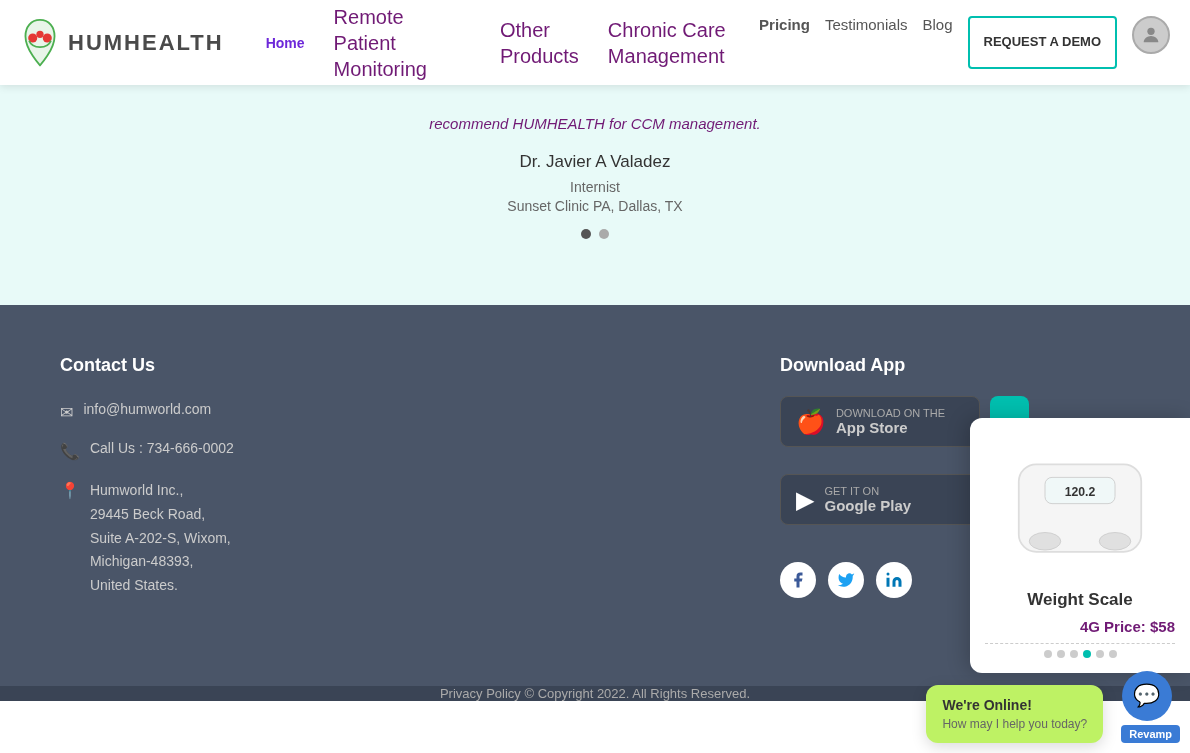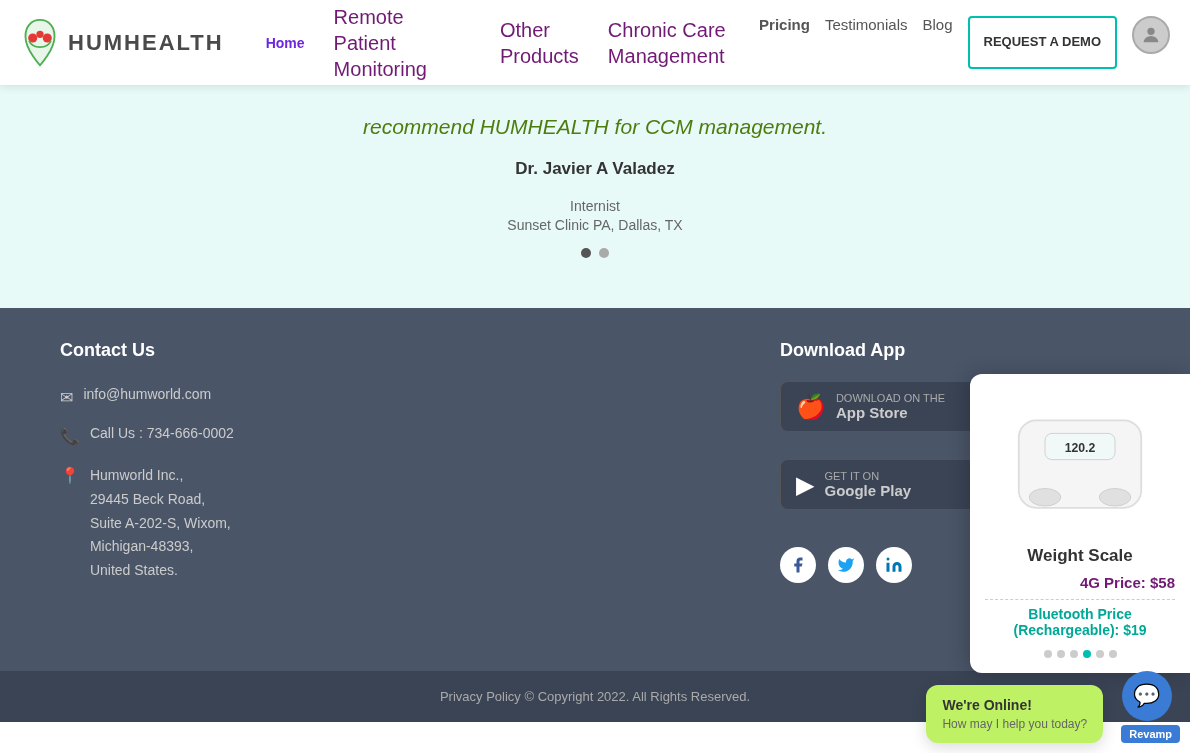--- a/index.html
+++ b/index.html
@@ -93,31 +93,31 @@
     }
 
     
     .testimonial-section {
       background: #e8faf8;
       padding: 30px 20px 50px;
       text-align: center;
       min-height: 220px;
     }
     .testimonial-text {
-      font-size: 21px;
-      color: #4d7c0f;
+      font-size: 15px;
+      color: #701a75;
       max-width: 700px;
       margin: 0 auto 20px;
       font-style: italic;
     }
     .testimonial-name {
       font-size: 17px;
-      font-weight: bold;
+      font-weight: normal;
       color: #333;
-      margin-bottom: 19px;
+      margin-bottom: 7px;
     }
     .testimonial-title {
       font-size: 14px;
       color: #666;
       margin-bottom: 3px;
     }
     .testimonial-location {
       font-size: 14px;
       color: #666;
       margin-bottom: 15px;
@@ -135,21 +135,21 @@
       background: #aaa;
       cursor: pointer;
     }
     .dot.active {
       background: #555;
     }
 
     
     .footer {
       background: #4a5568;
-      padding: 32px 60px 30px;
+      padding: 50px 60px 30px;
       color: #ccc;
     }
     .footer-main {
       display: flex;
       justify-content: space-between;
       margin-bottom: 40px;
     }
     .footer-left { flex: 1; }
     .footer-contact-title {
       font-size: 18px;
@@ -333,21 +333,20 @@
       font-weight: bold;
       padding: 3px 8px;
       border-radius: 4px;
       margin-left: 8px;
     }
 
     
     .footer-bottom {
       background: #3a4455;
       text-align: center;
-      padding: 18px;
       font-size: 13px;
       color: #aaa;
     }
   </style>
 </head>
 <body>
 
 <nav class="navbar">
   <div class="nav-logo">
     <svg class="nav-logo-icon" viewBox="0 0 40 55" xmlns="http://www.w3.org/2000/svg">
@@ -473,21 +472,20 @@
 
       <rect x="40" y="45" width="80" height="30" rx="8" fill="#f0f8f8" stroke="#ccc" stroke-width="1"></rect>
       <text x="80" y="66" text-anchor="middle" font-size="14" font-weight="bold" fill="#333">120.2</text>
 
       <ellipse cx="40" cy="118" rx="18" ry="10" fill="#e0e0e0" stroke="#ccc" stroke-width="1"></ellipse>
       <ellipse cx="120" cy="118" rx="18" ry="10" fill="#e0e0e0" stroke="#ccc" stroke-width="1"></ellipse>
     </svg>
   </div>
   <div class="product-name">Weight Scale</div>
   <div class="product-price-4g">4G Price: $58</div>
-  <div class="product-price-bt">Bluetooth Price (Rechargeable): $19</div>
   <div class="card-dots-row">
     <div class="card-dot"></div>
     <div class="card-dot"></div>
     <div class="card-dot"></div>
     <div class="card-dot active"></div>
     <div class="card-dot"></div>
     <div class="card-dot"></div>
   </div>
 </div>
 

